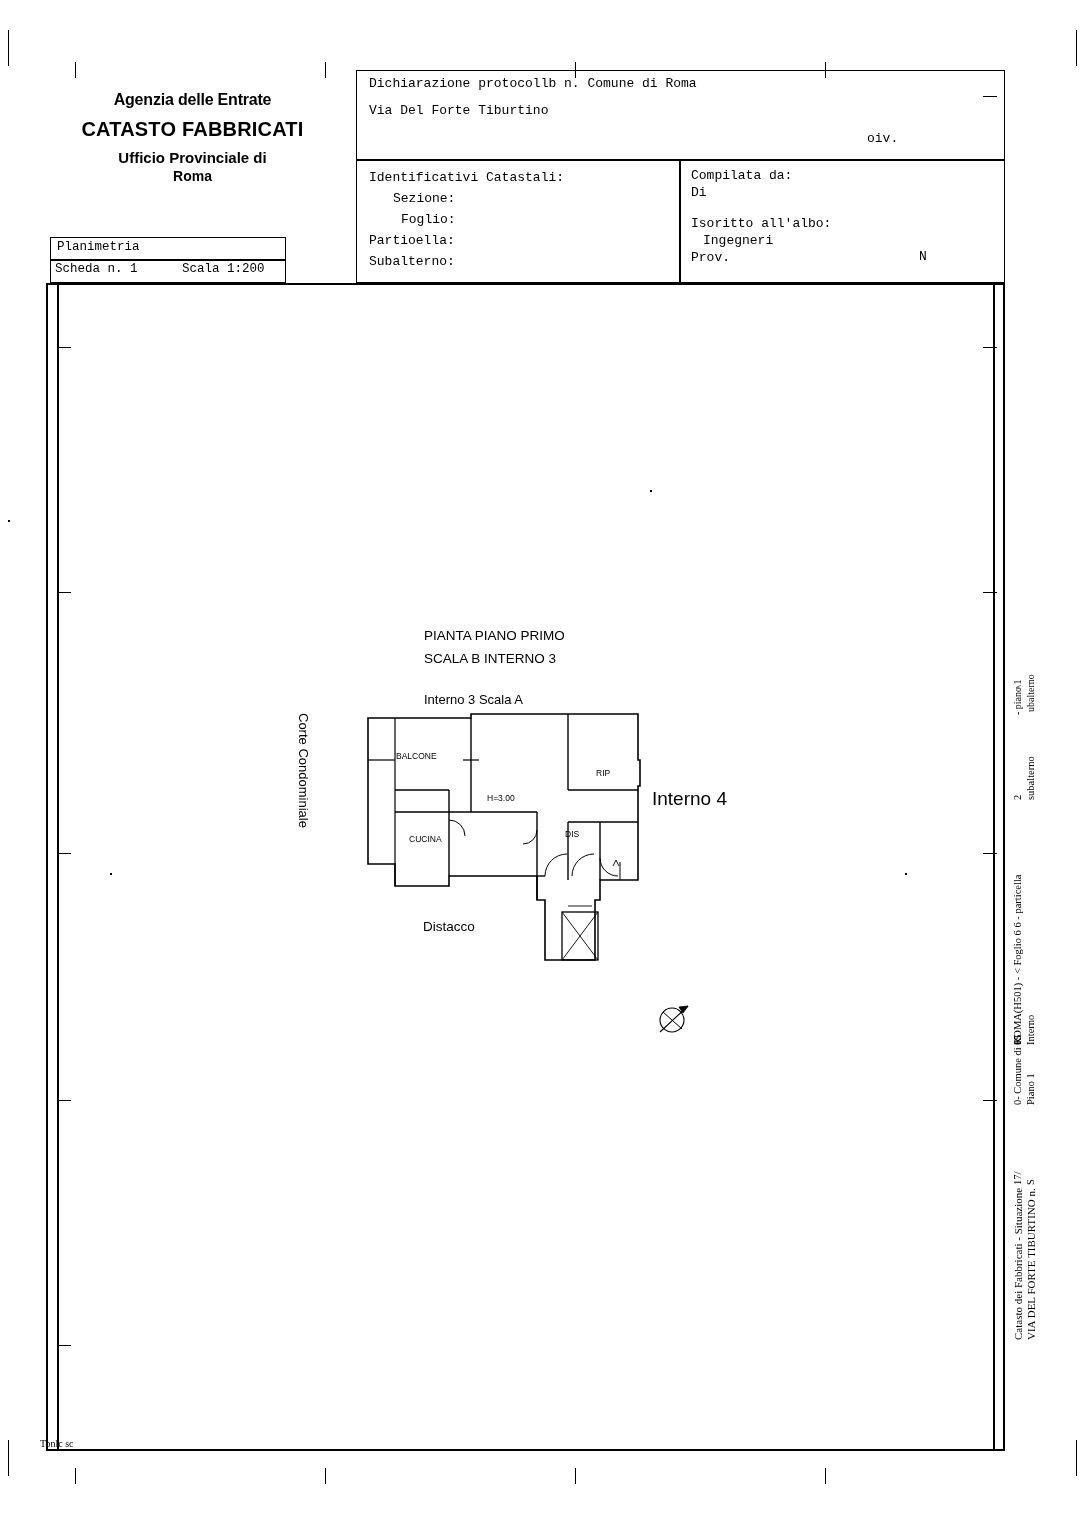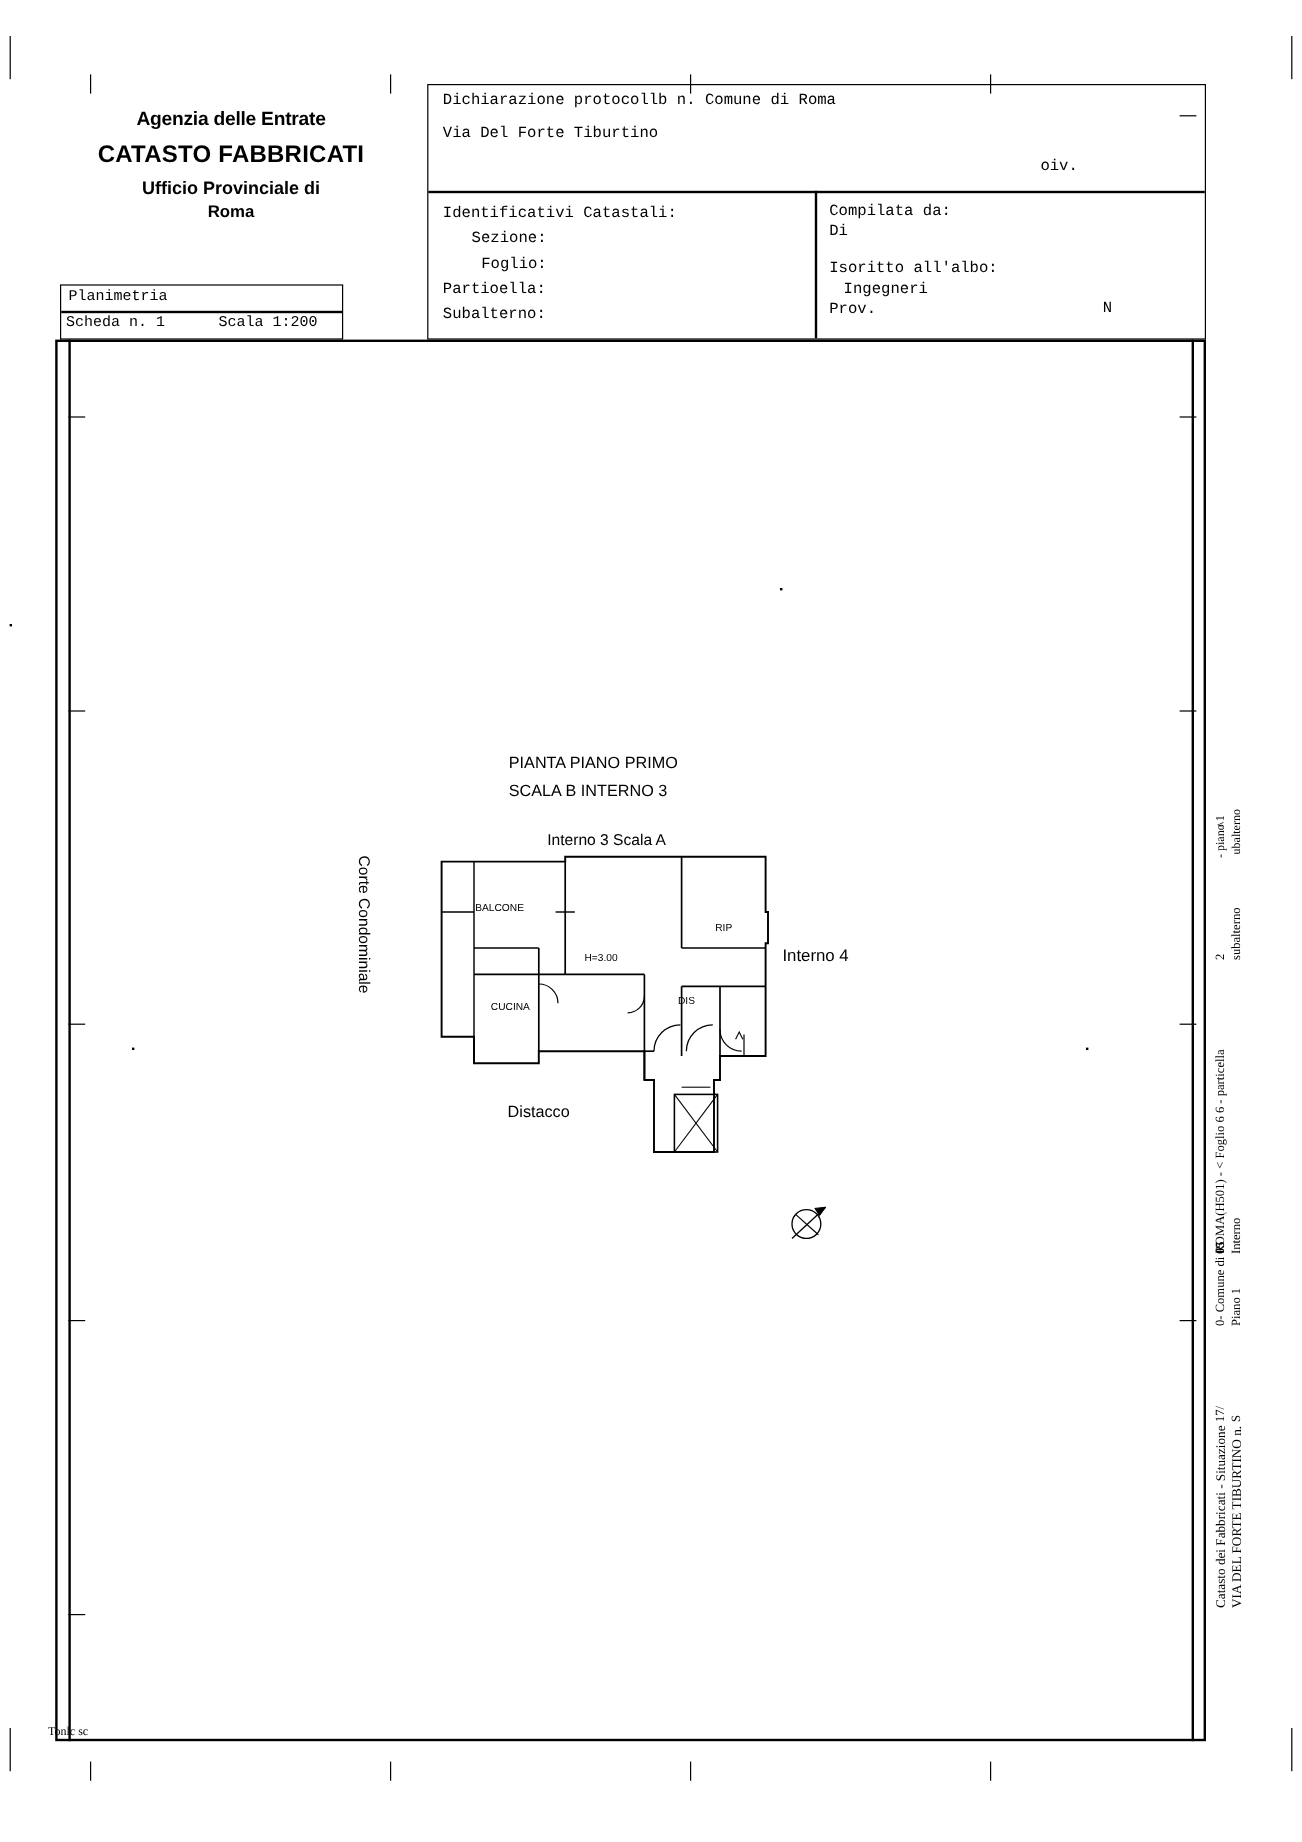--- a/index.html
+++ b/index.html
@@ -200,22 +200,22 @@
   
   .dlabel {
     position: absolute;
     font-family: "Liberation Sans", sans-serif;
     font-size: 13.5px;
     color: #000;
     white-space: nowrap;
   }
   #lbl-pianta { left: 424px; top: 628px; }
   #lbl-scala-b { left: 424px; top: 651px; }
-  #lbl-interno3a { left: 424px; top: 692px; font-size: 13px; margin-left: 32px; }
-  #lbl-interno4 { left: 652px; top: 788px; font-size: 14px; }
+  #lbl-interno3a { left: 424px; top: 692px; font-size: 13px; }
+  #lbl-interno4 { left: 652px; top: 788px; font-size: 19px; }
   #lbl-distacco { left: 423px; top: 919px; font-size: 13.5px; }
 
   #lbl-corte {
     position: absolute;
     left: 311px;
     top: 713px;
     font-size: 13px;
     transform-origin: left top;
     transform: rotate(90deg);
     white-space: nowrap;

